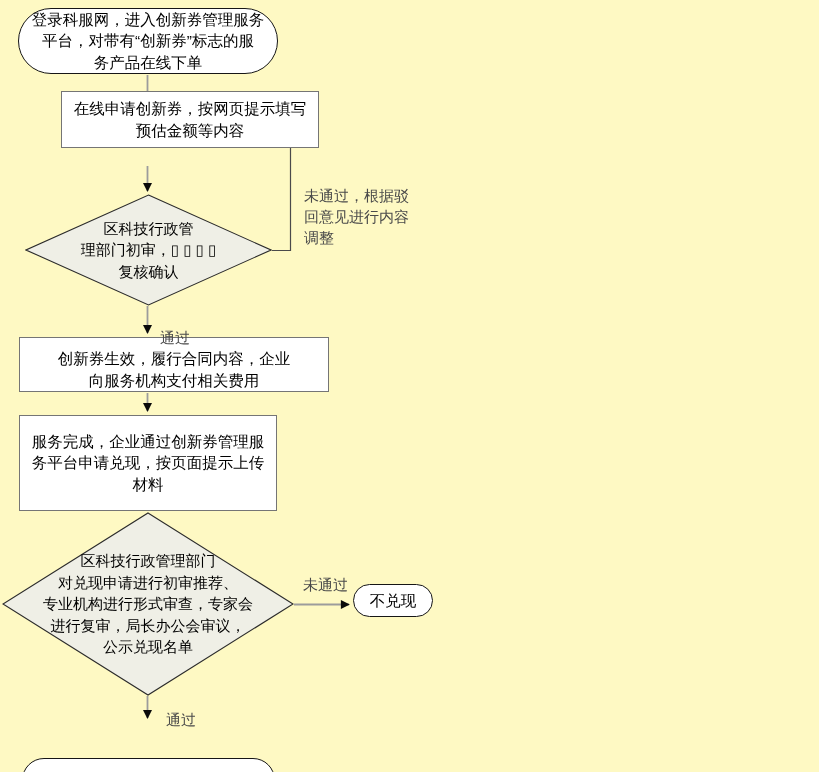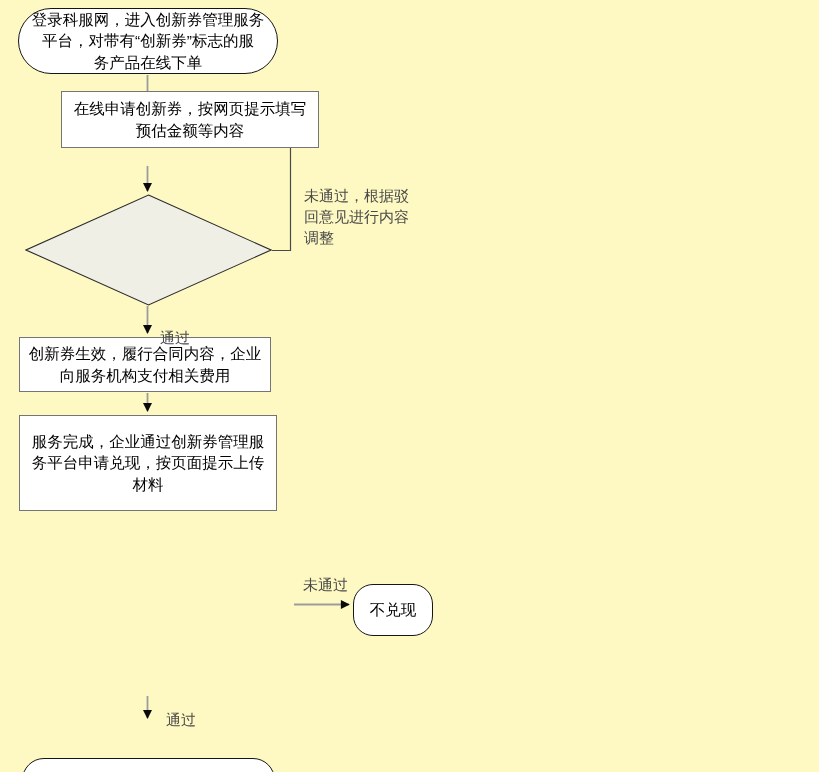--- a/index.html
+++ b/index.html
@@ -22,24 +22,24 @@
   .decision polygon{stroke:#2b2b2b;stroke-width:1.1;}
   .decision .txt{position:relative;z-index:1;font-size:15px;}
   .edge-label{
     position:absolute;color:#4a4a4a;font-size:15px;line-height:21px;
     white-space:pre-line;
     margin-top:18px;
   }
   #n-start{left:18px;top:8px;width:260px;height:66px;border-radius:34px;}
   #n-apply{left:19px;top:91px;width:258px;height:57px;margin-left:42px;}
   #n-review1{left:25px;top:194px;width:247px;height:112px;}
-  #n-voucher{left:19px;top:337px;width:252px;height:55px;}
+  #n-voucher{left:19px;top:337px;width:310px;height:55px;align-items:flex-end;}
   #n-service{left:19px;top:415px;width:258px;height:96px;}
   #n-review2{left:2px;top:512px;width:292px;height:184px;}
-  #n-noredeem{left:353px;top:584px;width:80px;height:52px;border-radius:20px;}
+  #n-noredeem{left:353px;top:584px;width:80px;height:33px;border-radius:20px;}
   #n-fund{left:22px;top:722px;width:253px;height:52px;border-radius:22px;margin-top:36px;}
   #lbl-pass-top{left:160px;top:309px;}
   #lbl-reject-note{left:304px;top:167px;width:128px;}
   #lbl-fail-right{left:303px;top:556px;}
   #lbl-pass-bottom{left:166px;top:691px;}
 </style>
 </head>
 <body>
 
 <div class="canvas">
@@ -68,33 +68,46 @@
 
   <div class="node process" id="n-apply">
     <div class="txt">在线申请创新券，按网页提示填写
 预估金额等内容</div>
   </div>
 
   <div class="node decision" id="n-review1">
     <svg viewBox="0 0 247 112" preserveAspectRatio="none">
       <polygon points="123.5,1 246,56 123.5,111 1,56" fill="#efefe6"></polygon>
     </svg>
+    <div class="txt">区科技行政管
+理部门初审，▯ ▯ ▯ ▯
+复核确认</div>
   </div>
 
   <div class="node process" id="n-voucher">
     <div class="txt">创新券生效，履行合同内容，企业
 向服务机构支付相关费用</div>
   </div>
 
   <div class="node process" id="n-service">
     <div class="txt">服务完成，企业通过创新券管理服
 务平台申请兑现，按页面提示上传
 材料</div>
   </div>
 
+  <div class="node decision" id="n-review2">
+    <svg viewBox="0 0 292 184" preserveAspectRatio="none">
+      <polygon points="146,1 291,92 146,183 1,92" fill="#efefe6"></polygon>
+    </svg>
+    <div class="txt">区科技行政管理部门
+对兑现申请进行初审推荐、
+专业机构进行形式审查，专家会
+进行复审，局长办公会审议，
+公示兑现名单</div>
+  </div>
 
   <div class="node terminator" id="n-noredeem">
     <div class="txt">不兑现</div>
   </div>
 
   <div class="node terminator" id="n-fund">
     <div class="txt">财政局拨付兑现资金</div>
   </div>
 
   <div class="edge-label" id="lbl-pass-top">通过</div>

